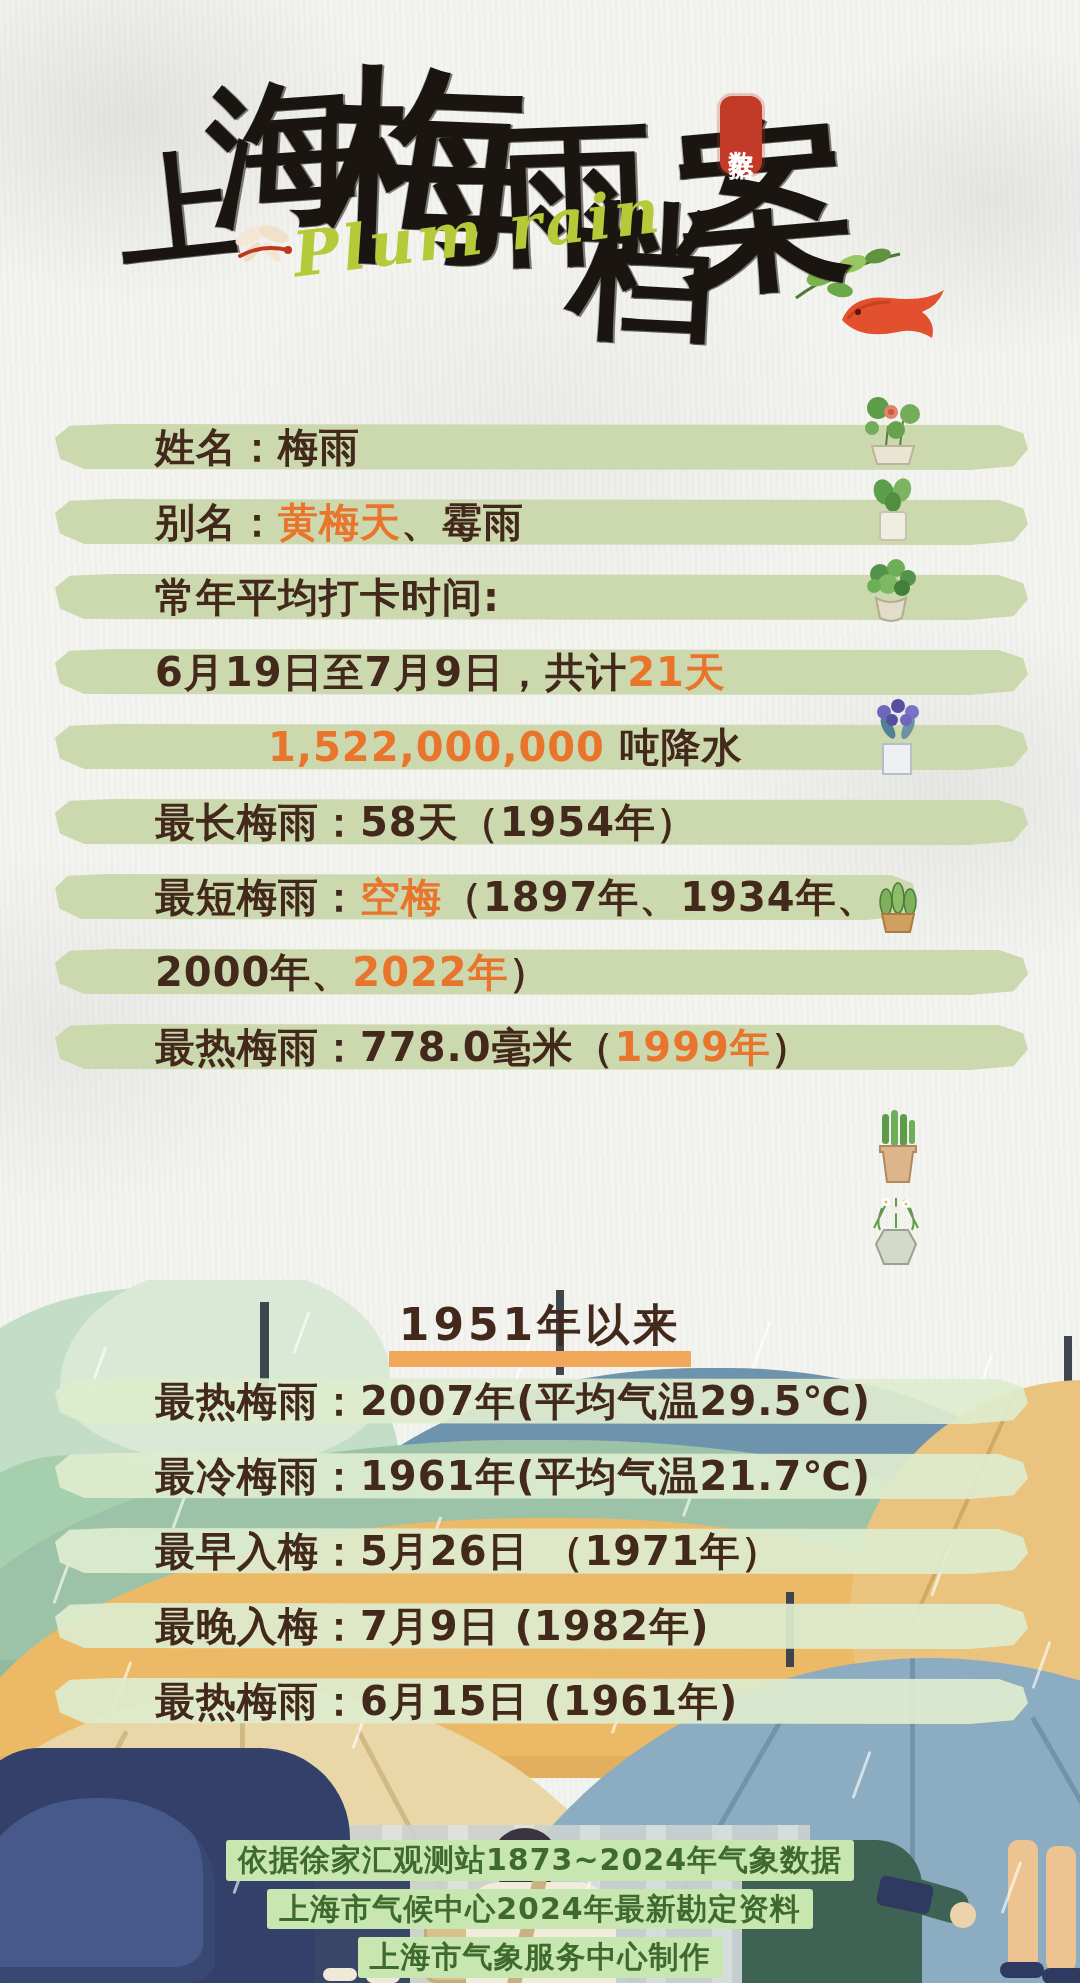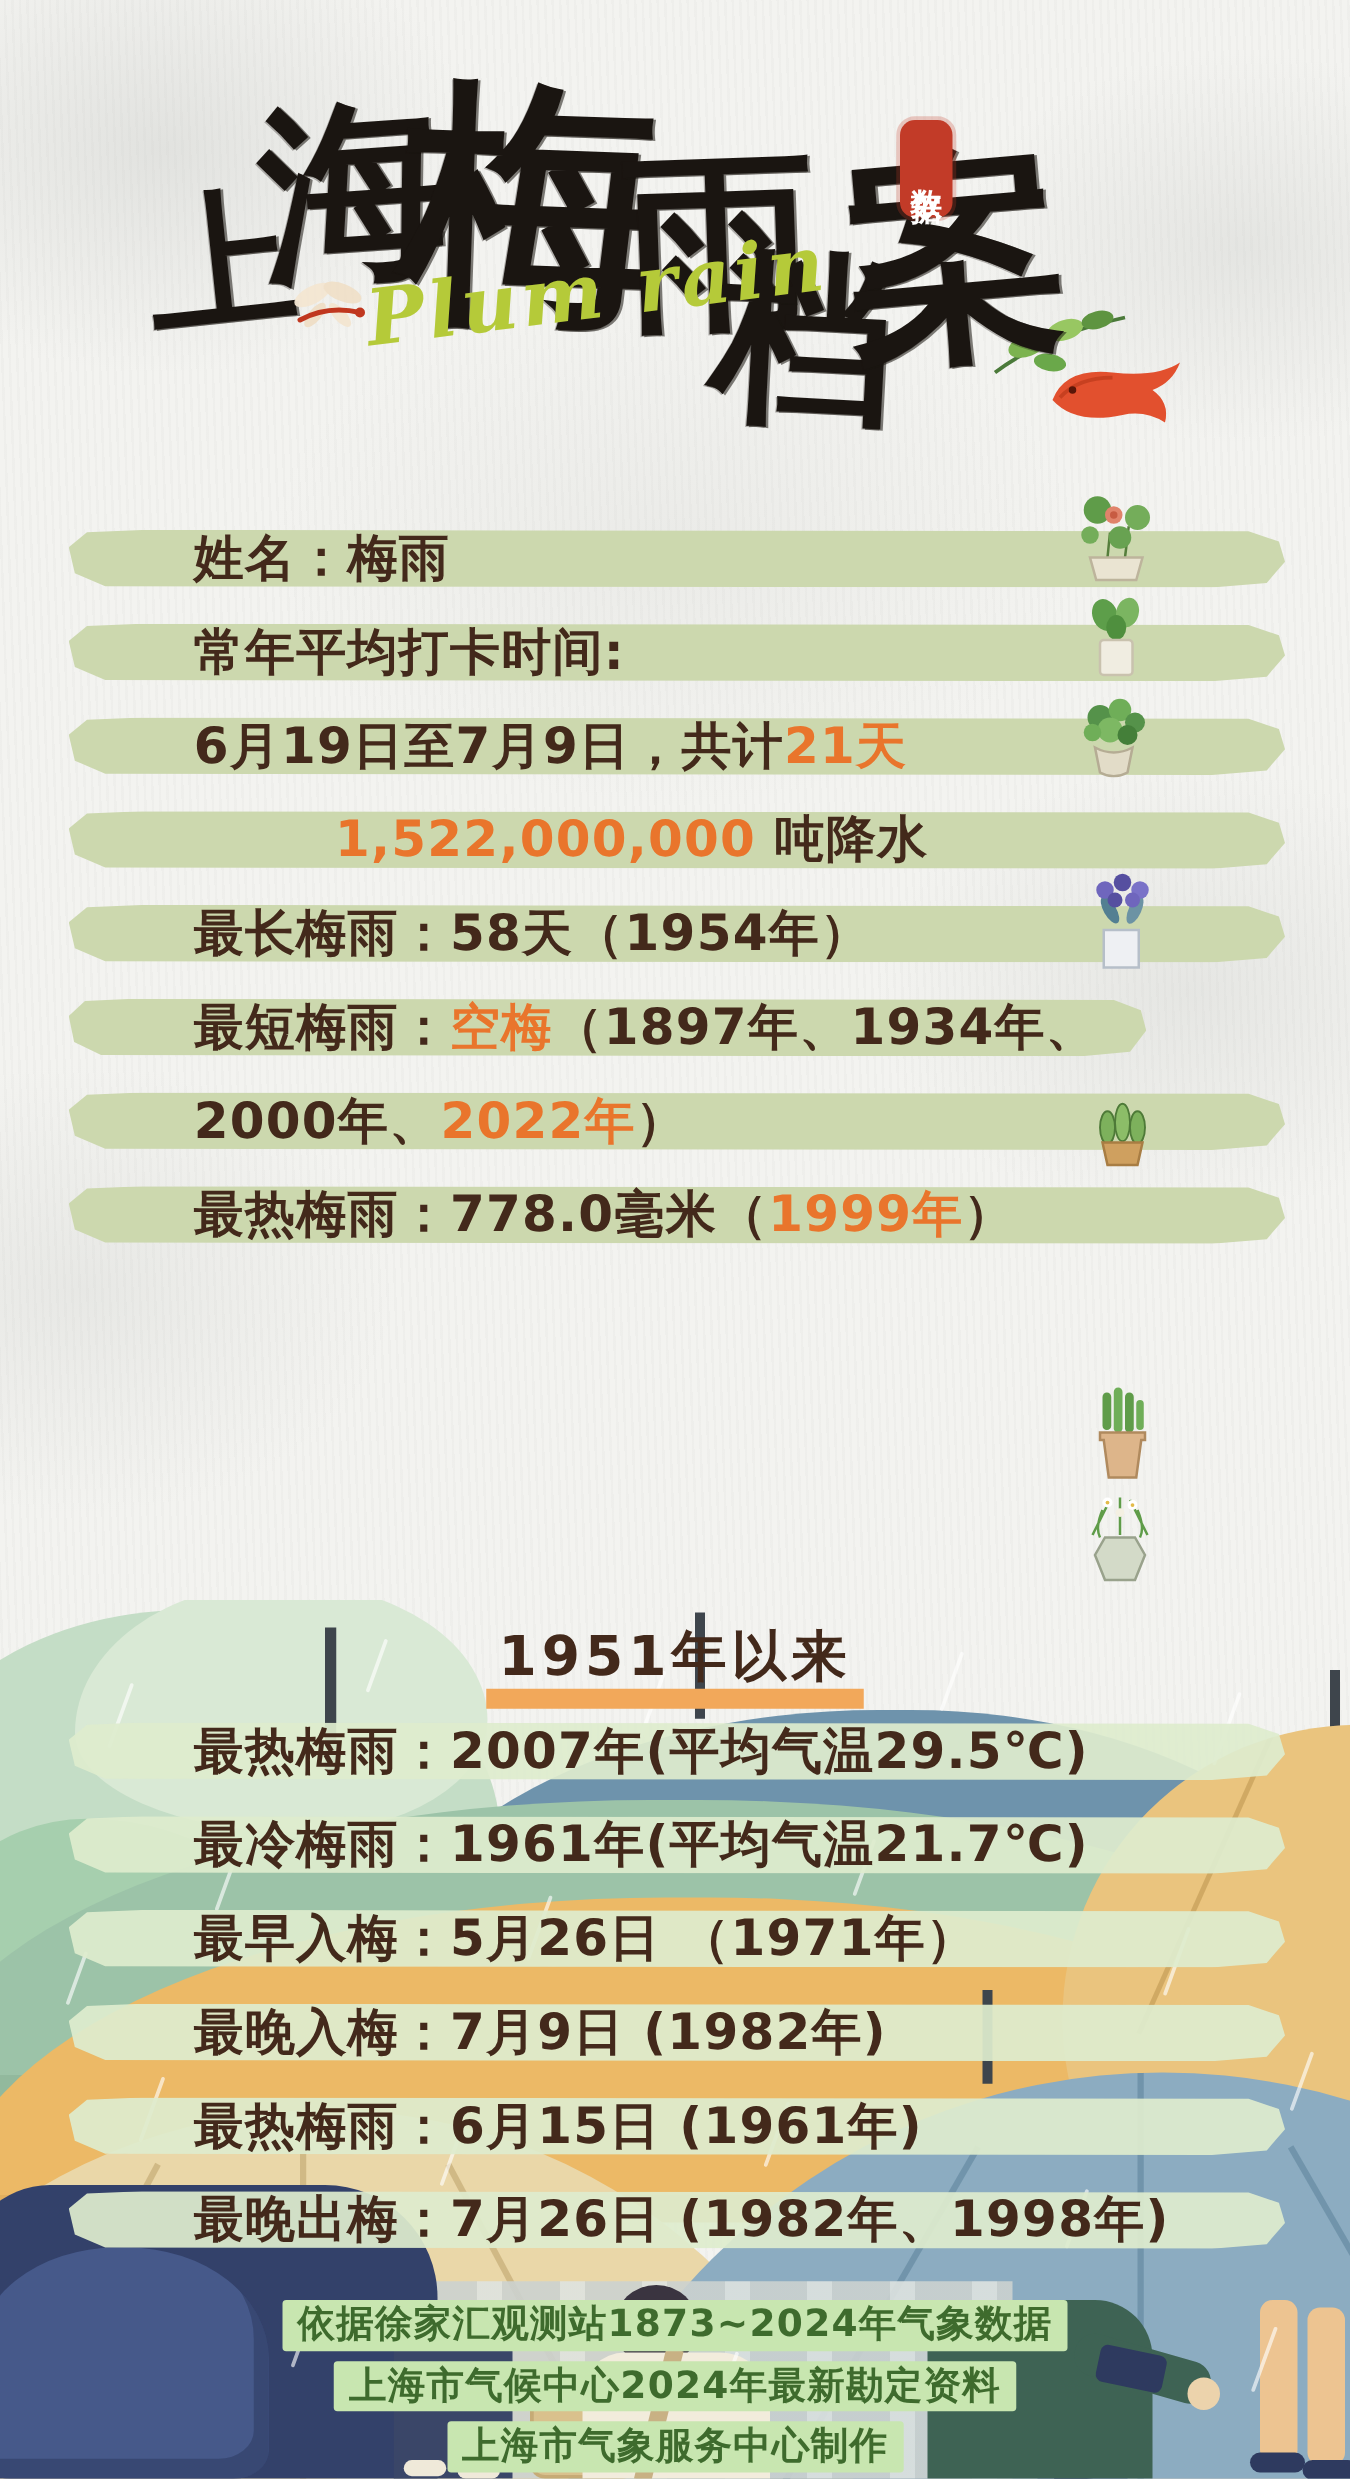--- a/index.html
+++ b/index.html
@@ -139,20 +139,23 @@
       <div class="rain" style="left: 1010px; top: 1860px; height: 55px;"></div>
       <div class="rain" style="left: 60px; top: 1560px; height: 45px;"></div>
     </div>
 
   <div class="content">
     <div class="facts">
         <div class="fact-row">
           <div class="txt"><span>姓名：梅雨</span></div>
         </div>
         <div class="fact-row">
+          <div class="txt"><span>别名：</span><span class="accent">黄梅天</span><span>、霉雨</span></div>
+        </div>
+        <div class="fact-row">
           <div class="txt"><span>常年平均打卡时间:</span></div>
         </div>
         <div class="fact-row">
           <div class="txt"><span>6月19日至7月9日，共计</span><span class="accent">21天</span></div>
         </div>
         <div class="fact-row ind gap">
           <div class="txt"><span class="accent">1,522,000,000</span><span> 吨降水</span></div>
         </div>
         <div class="fact-row">
           <div class="txt"><span>最长梅雨：58天（1954年）</span></div>
@@ -180,23 +183,20 @@
           <div class="txt">最冷梅雨：1961年(平均气温21.7℃)</div>
         </div>
         <div class="record-row">
           <div class="txt">最早入梅：5月26日 （1971年）</div>
         </div>
         <div class="record-row">
           <div class="txt">最晚入梅：7月9日 (1982年)</div>
         </div>
         <div class="record-row">
           <div class="txt">最热梅雨：6月15日 (1961年)</div>
-        </div>
-        <div class="record-row">
-          <div class="txt">最晚出梅：7月26日 (1982年、1998年)</div>
         </div>
       </div>
 
     <div class="footer">
       <div class="footer-line"><span>依据徐家汇观测站1873~2024年气象数据</span></div>
       <div class="footer-line"><span>上海市气候中心2024年最新勘定资料</span></div>
       <div class="footer-line"><span>上海市气象服务中心制作</span></div>
     </div>
   </div>
 

